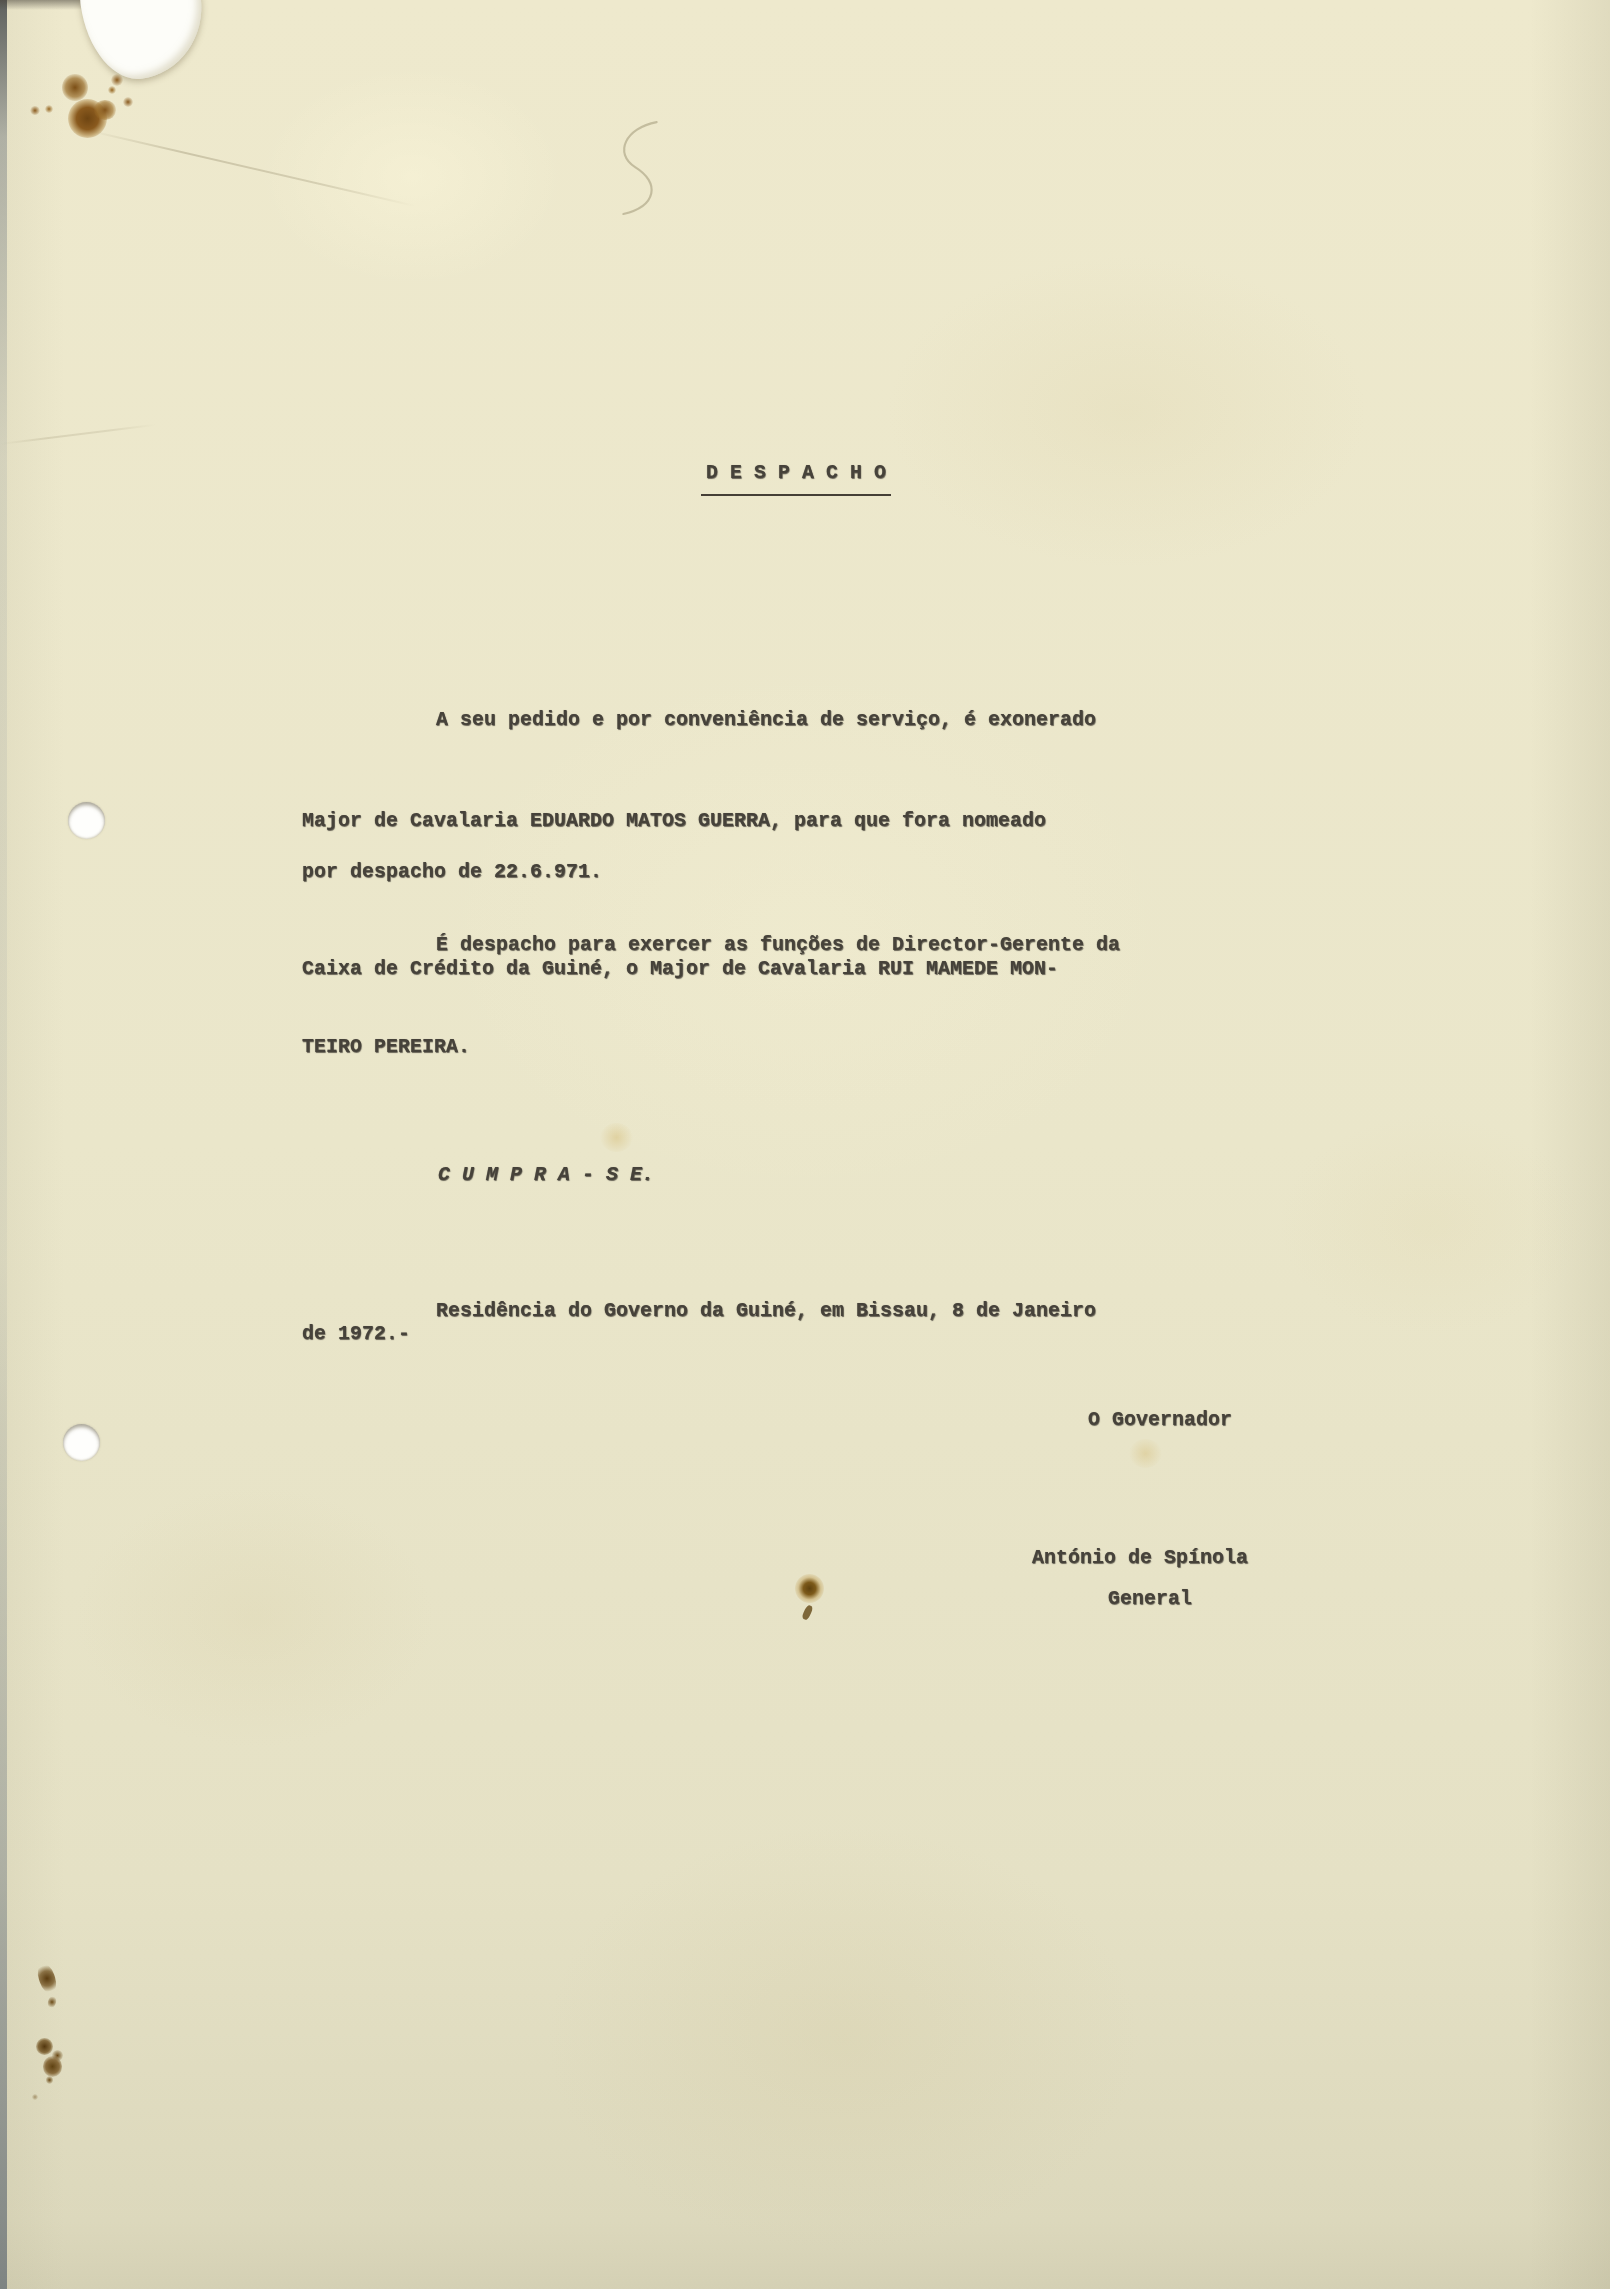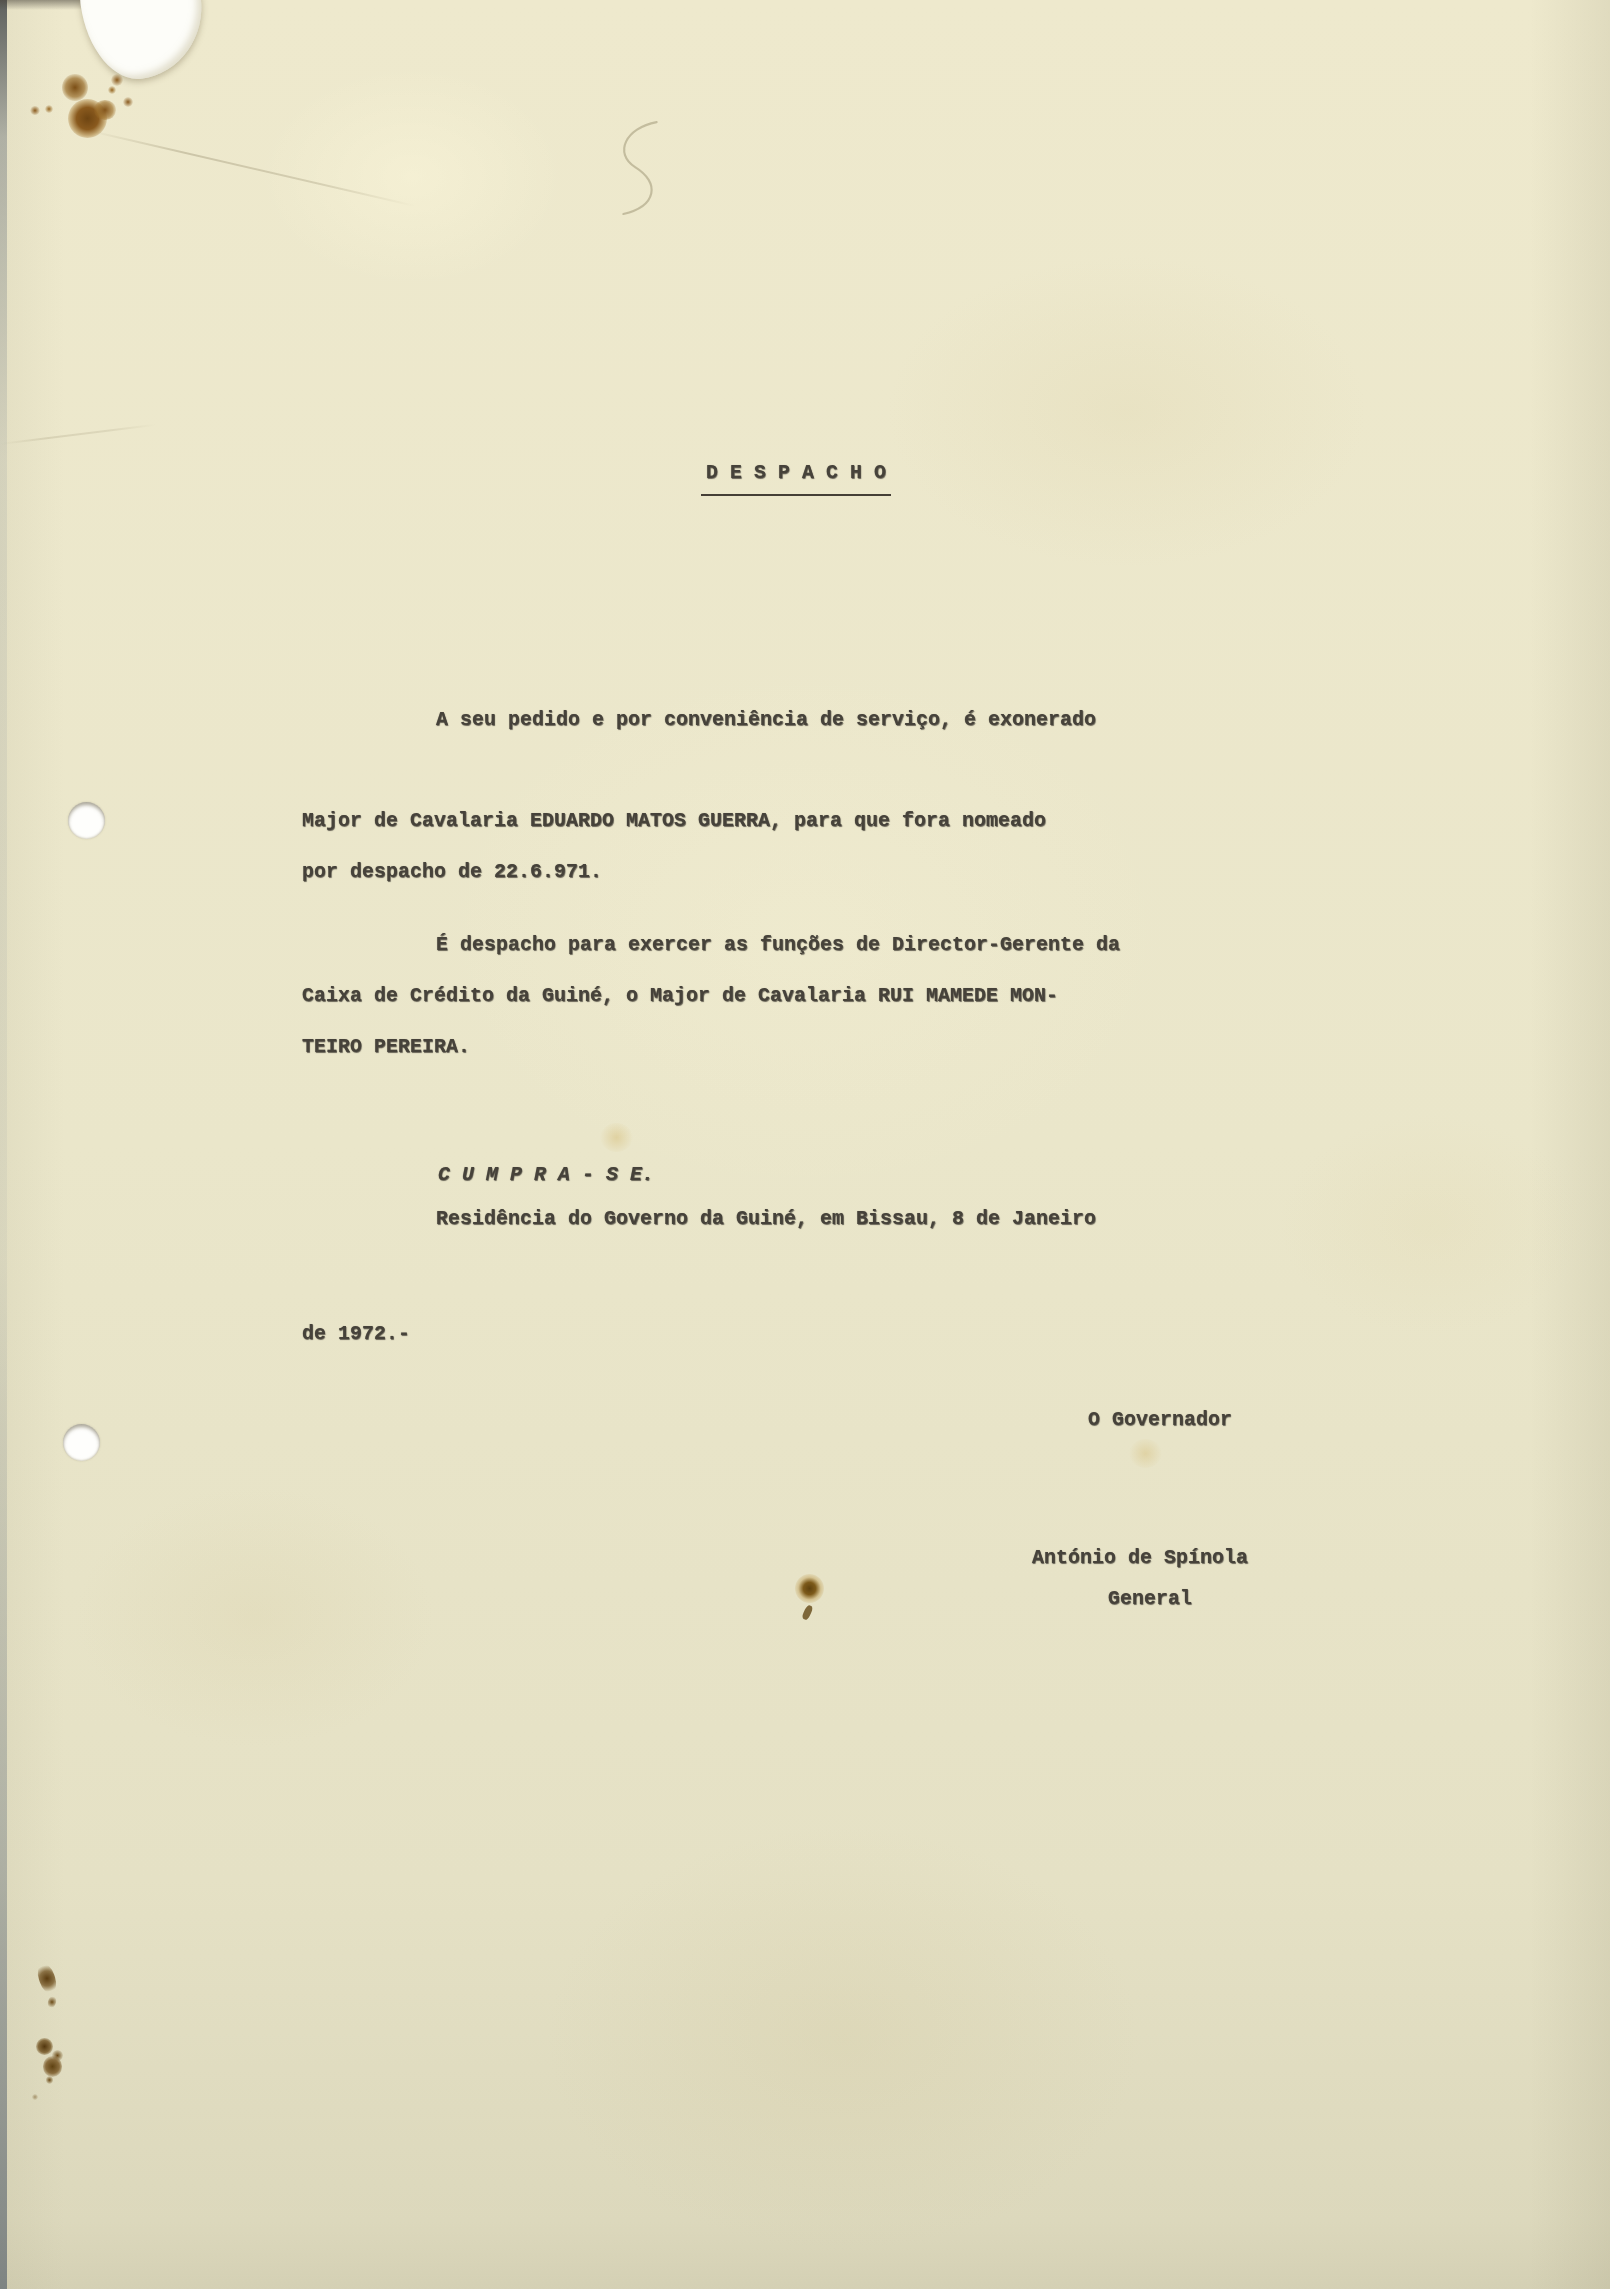--- a/index.html
+++ b/index.html
@@ -107,26 +107,26 @@
   <div class="stain" style="left:46px;top:2076px;width:6.9px;height:7.8px;background:radial-gradient(circle,#6b4a16 0%,rgba(120,85,30,0) 78%);"></div>
   <div class="stain" style="left:32px;top:2094px;width:5.9px;height:5.9px;opacity:0.5;background:radial-gradient(circle,#6b4a16 0%,rgba(120,85,30,0) 78%);"></div>
 
   <div class="line title-line" style="left:706px;top:454px;">D E S P A C H O</div>
 
   <div class="line" style="left:436px;top:701px;">A seu pedido e por conveniência de serviço, é exonerado</div>
   <div class="line" style="left:302px;top:802px;">Major de Cavalaria EDUARDO MATOS GUERRA, para que fora nomeado</div>
   <div class="line" style="left:302px;top:853px;text-align:center;">por despacho de 22.6.971.</div>
 
   <div class="line" style="left:436px;top:926px;">É despacho para exercer as funções de Director-Gerente da</div>
-  <div class="line" style="left:302px;top:977px;text-align:right;">Caixa de Crédito da Guiné, o Major de Cavalaria RUI MAMEDE MON-</div>
+  <div class="line" style="left:302px;top:950px;text-align:right;">Caixa de Crédito da Guiné, o Major de Cavalaria RUI MAMEDE MON-</div>
   <div class="line" style="left:302px;top:1028px;">TEIRO PEREIRA.</div>
 
   <div class="line" style="left:438px;top:1156px;font-style:italic;">C U M P R A - S E.</div>
 
-  <div class="line" style="left:436px;top:1200px;">Residência do Governo da Guiné, em Bissau, 8 de Janeiro</div>
+  <div class="line" style="left:436px;top:1292px;">Residência do Governo da Guiné, em Bissau, 8 de Janeiro</div>
   <div class="line" style="left:302px;top:1315px;">de 1972.-</div>
 
   <div class="line" style="left:1088px;top:1401px;">O Governador</div>
   <div class="line" style="left:1032px;top:1539px;text-align:right;">António de Spínola</div>
   <div class="line" style="left:1108px;top:1580px;">General</div>
 
 </div>
 
 
 </body></html>

